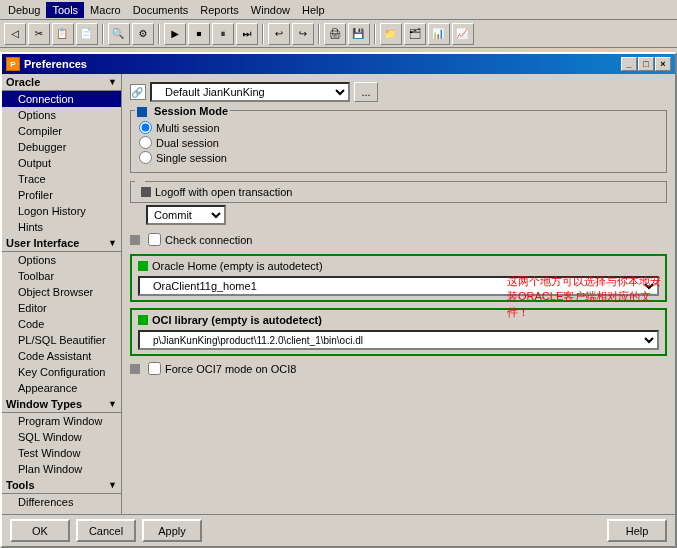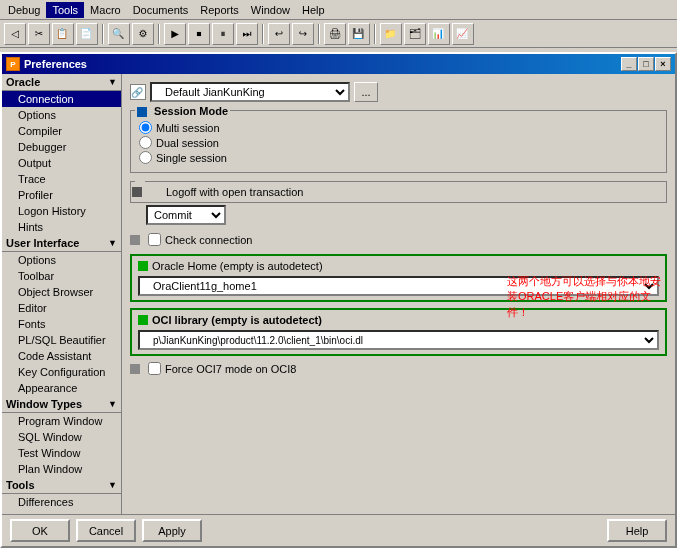--- a/index.html
+++ b/index.html
@@ -134,21 +134,21 @@
       <div class="tree-item indent">Hints</div>
 
       <div class="section-header">
         <span>User Interface</span>
         <span class="arrow">▼</span>
       </div>
       <div class="tree-item indent">Options</div>
       <div class="tree-item indent">Toolbar</div>
       <div class="tree-item indent">Object Browser</div>
       <div class="tree-item indent">Editor</div>
-      <div class="tree-item indent">Fonts</div>
+      <div class="tree-item indent">Code</div>
       <div class="tree-item indent">PL/SQL Beautifier</div>
       <div class="tree-item indent">Code Assistant</div>
       <div class="tree-item indent">Key Configuration</div>
       <div class="tree-item indent">Appearance</div>
 
       <div class="section-header">
         <span>Window Types</span>
         <span class="arrow">▼</span>
       </div>
       <div class="tree-item indent">Program Window</div>
@@ -187,21 +187,21 @@
             <input type="radio" name="session" style="">
             <label>Dual session</label>
           </div>
           <div class="radio-item">
             <input type="radio" name="session" style="">
             <label>Single session</label>
           </div>
         </div>
       </div>
 
-      <div style="display:flex;align-items:center;gap:20px;margin-bottom:8px;border:1px solid #808080;padding:4px 1px;position:relative;">
+      <div style="display:flex;align-items:center;gap:0;margin-bottom:8px;border:1px solid #808080;padding:4px 10px;position:relative;">
         <span style="width:10px;height:10px;background:#0055aa;display:inline-block;position:absolute;top:-6px;left:4px;background:#d4d0c8;"></span>
         <span style="width:10px;height:10px;background:#555;display:inline-block;margin-right:4px;flex-shrink:0;"></span>
         <label style="font-size:11px;flex:1;">Logoff with open transaction</label>
       </div>
       <div style="display:flex;align-items:flex-end;gap:4px;margin-bottom:8px;margin-top:-6px;padding-left:16px;">
         <select class="small-select">
           <option>Commit</option>
           <option>Rollback</option>
           <option>Ask</option>
         </select>

